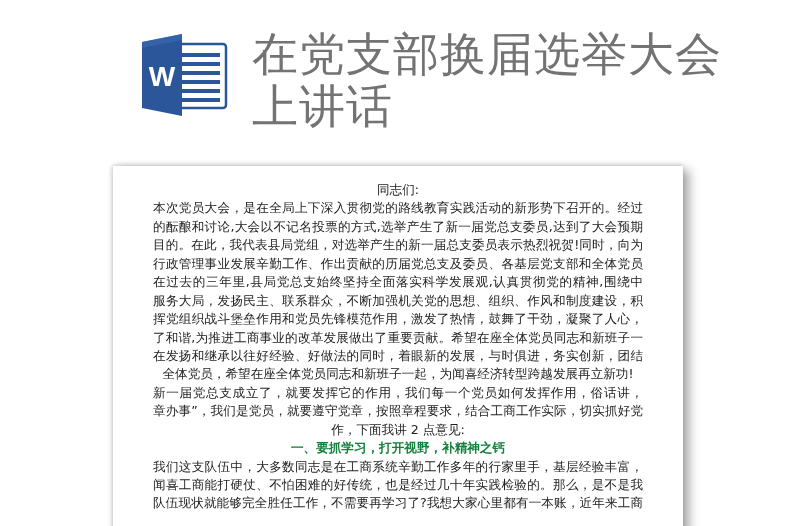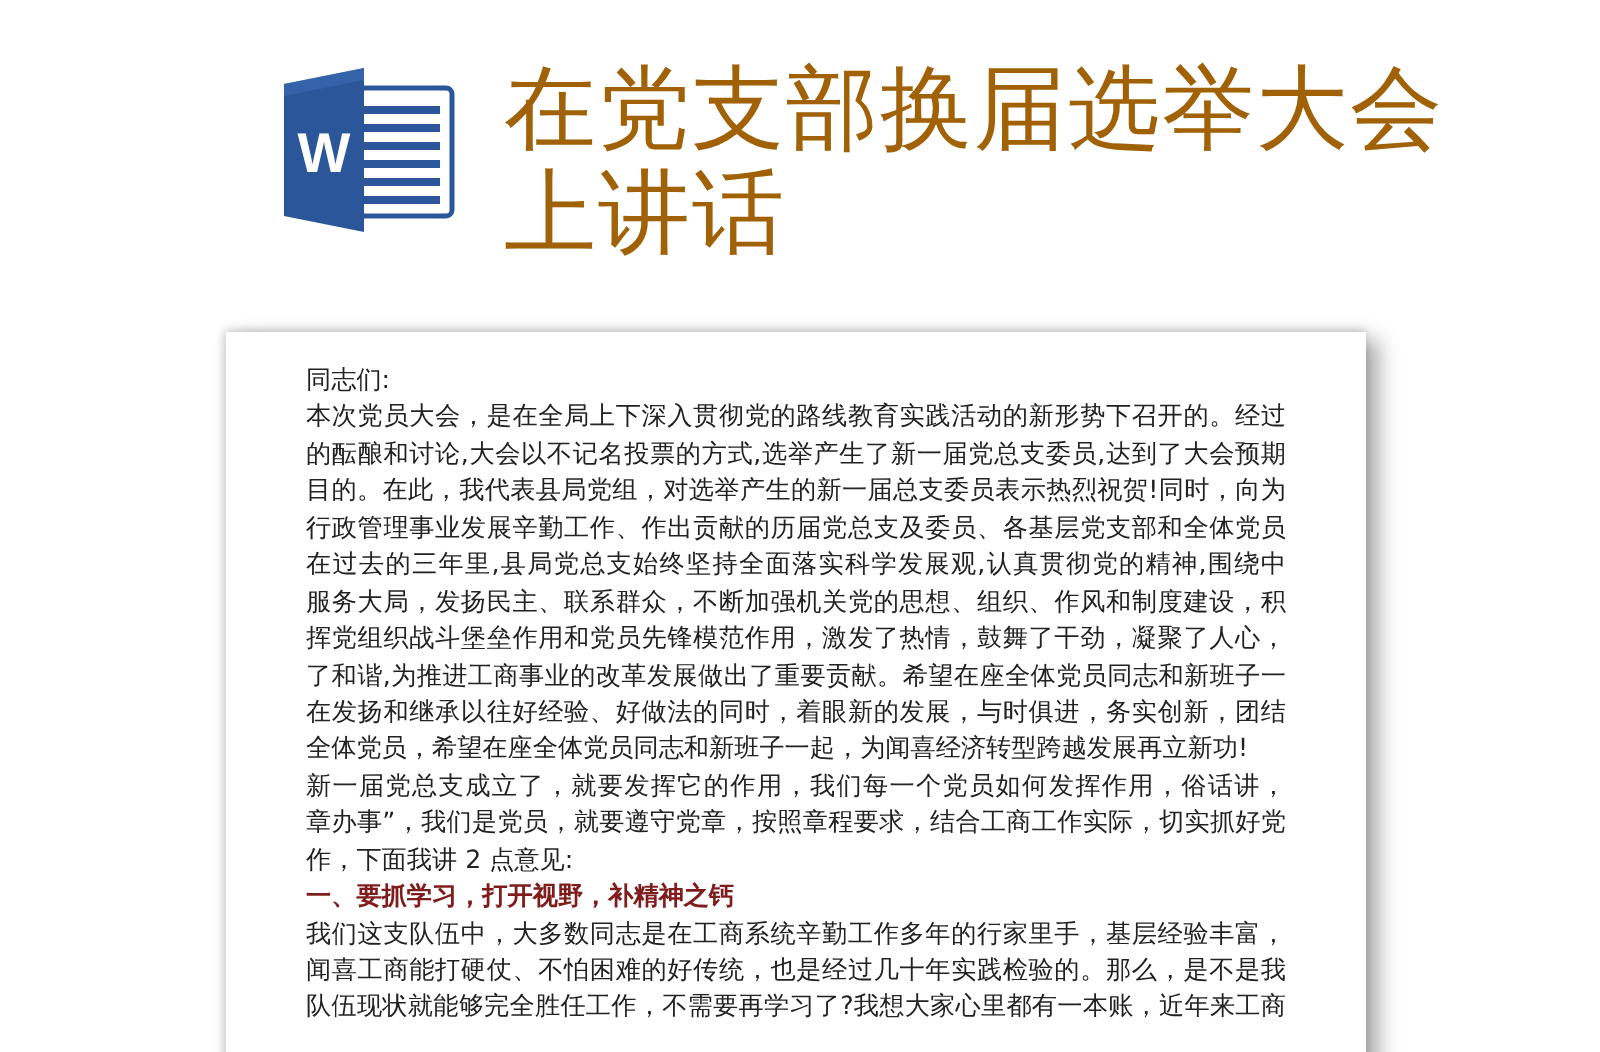--- a/index.html
+++ b/index.html
@@ -10,37 +10,37 @@
     font-family: "DejaVu Sans", "Liberation Sans", sans-serif;
   }
   .header {
     position: absolute; left: 0; top: 0; width: 800px; height: 150px;
   }
   .word-icon {
     position: absolute; left: 142px; top: 34px; width: 86px; height: 82px;
   }
   .title {
     position: absolute; left: 252px; top: 28px; width: 470px;
-    font-size: 46px; line-height: 52px; color: #a16207;
+    font-size: 46px; line-height: 52px; color: #737373;
     font-family: "DejaVu Sans", sans-serif; font-weight: 400;
     letter-spacing: 1px;
   }
   .page {
     position: absolute; left: 113px; top: 166px; width: 570px; height: 380px;
     background: #fff;
     box-shadow: 0 -2px 4px rgba(0,0,0,0.10), 6px 4px 10px rgba(0,0,0,0.35), -2px 0 4px rgba(0,0,0,0.10);
   }
   .content {
     position: absolute; left: 40px; top: 15px; width: 490px;
     font-size: 12.6px; line-height: 18.45px; color: #222;
     font-family: "DejaVu Sans", sans-serif;
   }
-  .content .line { white-space: nowrap; display: block; height: 18.45px; overflow: hidden; }
+  .content .line { white-space: nowrap; display: block; height: 18.45px; overflow: hidden; text-align: center; }
   .content .justify { text-align: justify; text-align-last: justify; white-space: normal; }
-  .content .bold { font-weight: bold; color: #7f1d1d; }
+  .content .bold { font-weight: bold; color: #15803d; }
 </style>
 </head>
 <body>
 
 <div class="header">
   <div class="word-icon">
     <svg width="86" height="82" viewBox="0 0 86 82">
 
       <rect x="32" y="10" width="52" height="64" rx="3" fill="#ffffff" stroke="#2b579a" stroke-width="2.5"></rect>
       <g fill="#2b579a">

